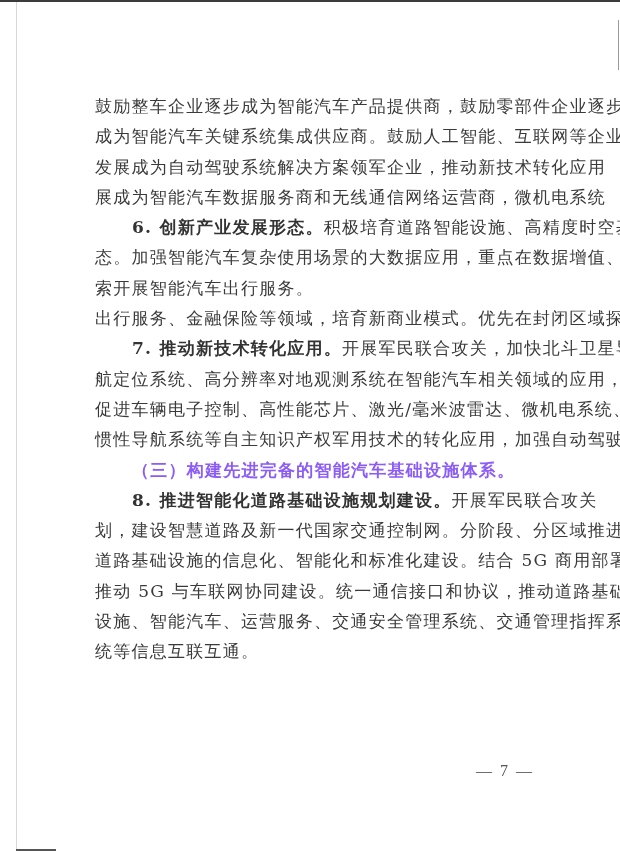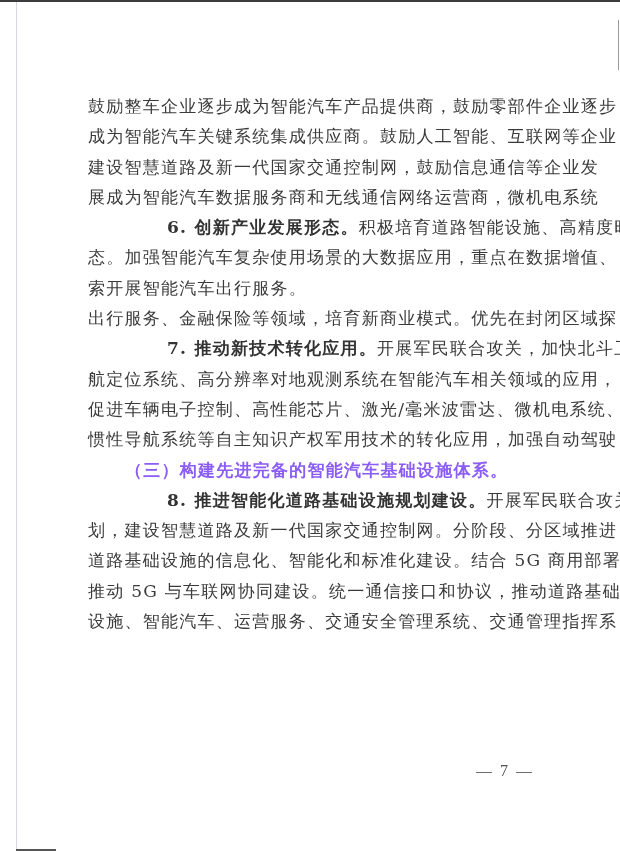--- a/index.html
+++ b/index.html
@@ -34,21 +34,21 @@
     background: #9a9a9a;
   }
   .bottom-smudge {
     position: absolute;
     left: 16px; bottom: 0;
     width: 40px; height: 2px;
     background: #555;
   }
   .page {
     position: absolute;
-    left: 88px;
+    left: 95px;
     top: 91px;
     width: 440px;
   }
   .line {
     height: 30.3px;
     line-height: 30.3px;
     font-size: 17px;
     letter-spacing: 1.25px;
     white-space: nowrap;
     text-align: justify;
@@ -56,21 +56,20 @@
   }
   .line.last {
     text-align-last: left;
   }
   .indent {
     padding-left: 37px;
   }
   .lead {
     font-weight: bold;
     color: #333;
-    margin-left: 42px;
   }
   .heading {
     padding-left: 37px;
     font-weight: bold;
     text-align-last: left;
     color: #8b5cf6;
   }
   .page-number {
     position: absolute;
     left: 476px;
@@ -87,21 +86,21 @@
 <div class="top-border"></div>
 <div class="left-edge"></div>
 <div class="right-edge"></div>
 <div class="bottom-smudge"></div>
 
 <div class="page">
 
   <div>
     <div class="line">鼓励整车企业逐步成为智能汽车产品提供商，鼓励零部件企业逐步</div>
     <div class="line">成为智能汽车关键系统集成供应商。鼓励人工智能、互联网等企业</div>
-    <div class="line">建设智慧道路及新一代国家交通控制网，鼓励信息通信等企业发</div>
+    <div class="line">发展成为自动驾驶系统解决方案领军企业，推动新技术转化应用</div>
     <div class="line">展成为智能汽车数据服务商和无线通信网络运营商，微机电系统</div>
   </div>
 
   <div>
     <div class="line indent"><span class="lead">6. 创新产业发展形态。</span><span>积极培育道路智能设施、高精度时空基</span></div>
     <div class="line">态。加强智能汽车复杂使用场景的大数据应用，重点在数据增值、</div>
     <div class="line last">索开展智能汽车出行服务。</div>
     <div class="line">出行服务、金融保险等领域，培育新商业模式。优先在封闭区域探</div>
   </div>
 
@@ -113,17 +112,18 @@
   </div>
 
   <div class="line heading">（三）构建先进完备的智能汽车基础设施体系。</div>
 
   <div>
     <div class="line indent"><span class="lead">8. 推进智能化道路基础设施规划建设。</span><span>开展军民联合攻关</span></div>
     <div class="line">划，建设智慧道路及新一代国家交通控制网。分阶段、分区域推进</div>
     <div class="line">道路基础设施的信息化、智能化和标准化建设。结合 5G 商用部署，</div>
     <div class="line">推动 5G 与车联网协同建设。统一通信接口和协议，推动道路基础</div>
     <div class="line">设施、智能汽车、运营服务、交通安全管理系统、交通管理指挥系</div>
+    <div class="line last">统等信息互联互通。</div>
   </div>
 
 </div>
 
 <div class="page-number">— 7 —</div>
 
 </body></html>

